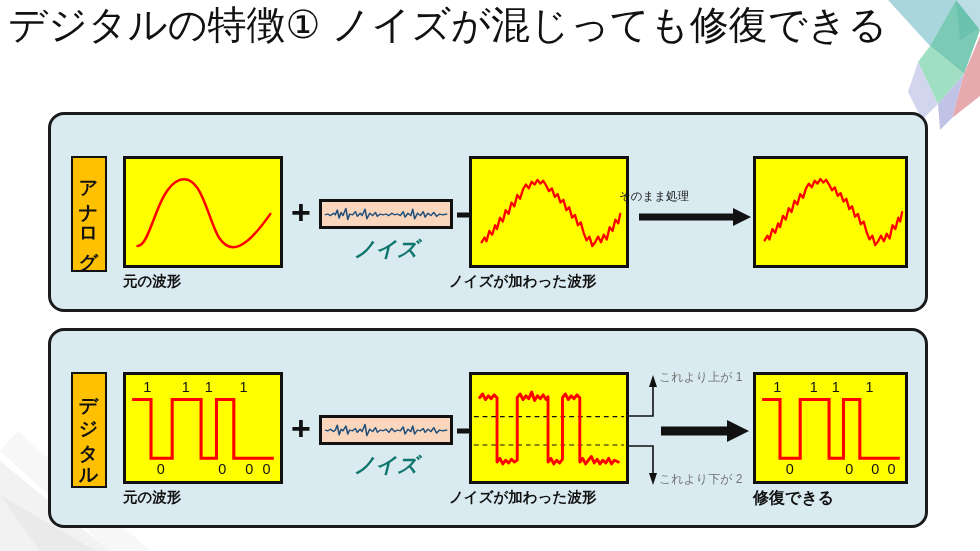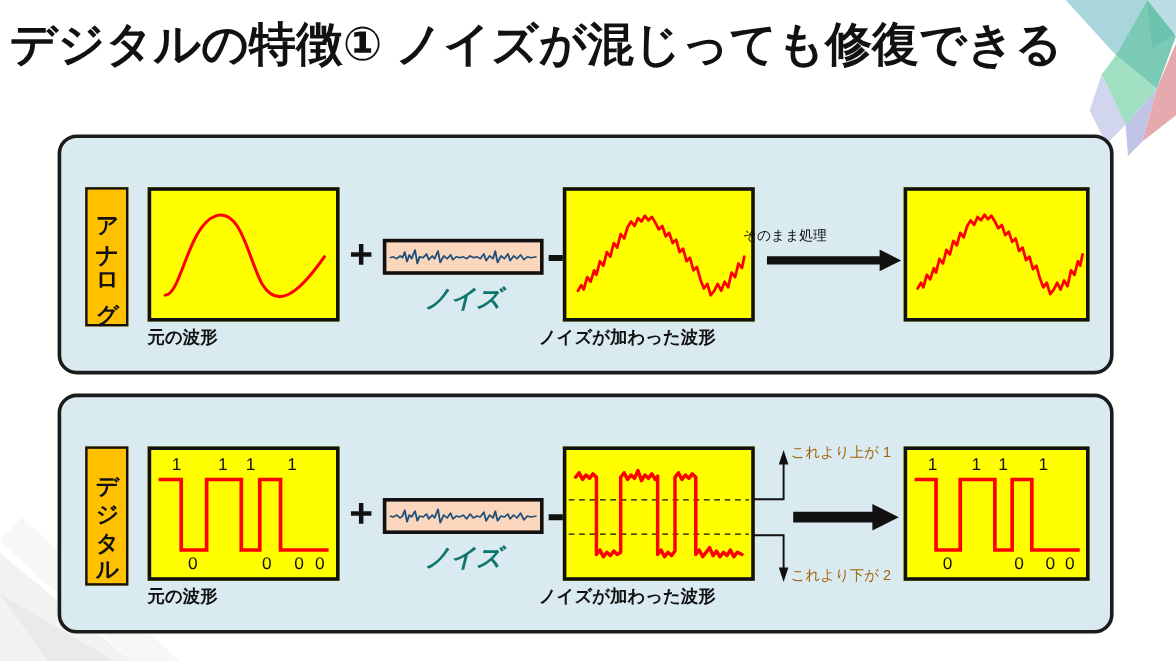--- a/index.html
+++ b/index.html
@@ -21,24 +21,24 @@
     position: absolute;
     pointer-events: none;
   }
   .deco-tr { top: 0; right: 0; width: 120px; height: 130px; }
   .deco-bl { bottom: 0; left: 0; width: 260px; height: 120px; }
 
   
   .slide-title {
     position: absolute;
     left: 8px;
-    top: 16px;
+    top: 3px;
     width: 930px;
     font-size: 39px;
-    font-weight: bold;
+    font-weight: normal;
     letter-spacing: 0px;
     line-height: 1.15;
     color: #111111;
     white-space: nowrap;
   }
 
   
   .panel {
     position: absolute;
     left: 48px;
@@ -117,21 +117,21 @@
   .arrow-svg { position: absolute; }
   .arrow-label {
     position: absolute;
     font-size: 11.5px;
     color: #111111;
     white-space: nowrap;
   }
   .thresh-label {
     position: absolute;
     font-size: 12px;
-    color: #a16207;
+    color: #737373;
     white-space: nowrap;
   }
 </style>
 </head>
 <body>
 
 <svg class="deco-tr" viewBox="0 0 120 130">
   <polygon points="28,0 96,0 70,46" fill="#a9d5dd"></polygon>
   <polygon points="96,0 120,0 120,28 100,40" fill="#bcdde3"></polygon>
   <polygon points="70,46 96,0 120,30 104,74" fill="#4fb89d" opacity="0.75"></polygon>
@@ -274,13 +274,14 @@
       <text x="60" y="18" font-size="15" font-family="Liberation Sans, sans-serif" fill="#111111" text-anchor="middle">1</text>
       <text x="83" y="18" font-size="15" font-family="Liberation Sans, sans-serif" fill="#111111" text-anchor="middle">1</text>
       <text x="118" y="18" font-size="15" font-family="Liberation Sans, sans-serif" fill="#111111" text-anchor="middle">1</text>
       <text x="35" y="105" font-size="15" font-family="Liberation Sans, sans-serif" fill="#111111" text-anchor="middle">0</text>
       <text x="97" y="105" font-size="15" font-family="Liberation Sans, sans-serif" fill="#111111" text-anchor="middle">0</text>
       <text x="124" y="105" font-size="15" font-family="Liberation Sans, sans-serif" fill="#111111" text-anchor="middle">0</text>
       <text x="141" y="105" font-size="15" font-family="Liberation Sans, sans-serif" fill="#111111" text-anchor="middle">0</text>
       <path d="M8,26 L25,26 L25,88 L46,88 L46,26 L76,26 L76,88 L91,88 L91,26 L108,26 L108,88 L148,88" fill="none" stroke="#ff0000" stroke-width="3.2" stroke-linejoin="miter" stroke-linecap="square"></path>
     </svg>
   </div>
+  <div class="caption" style="left:702px; top:157px; width:155px; font-size:16px;">修復できる</div>
 </div>
 
 </body></html>

